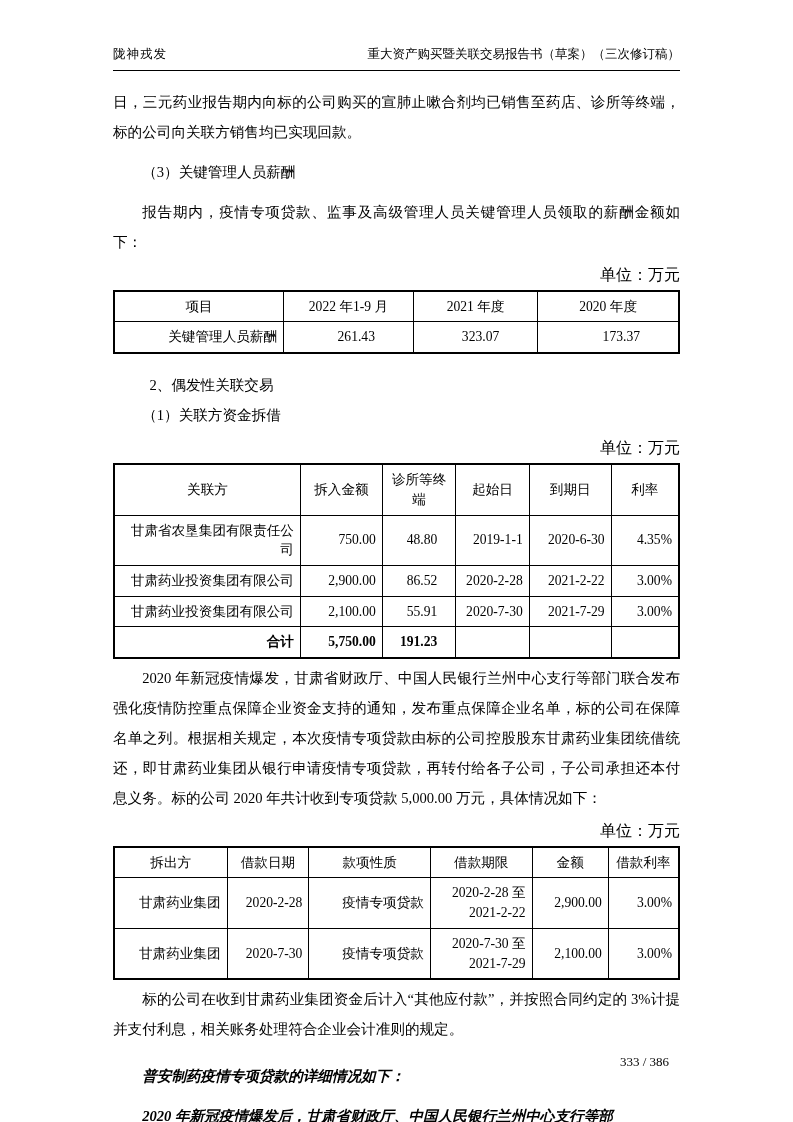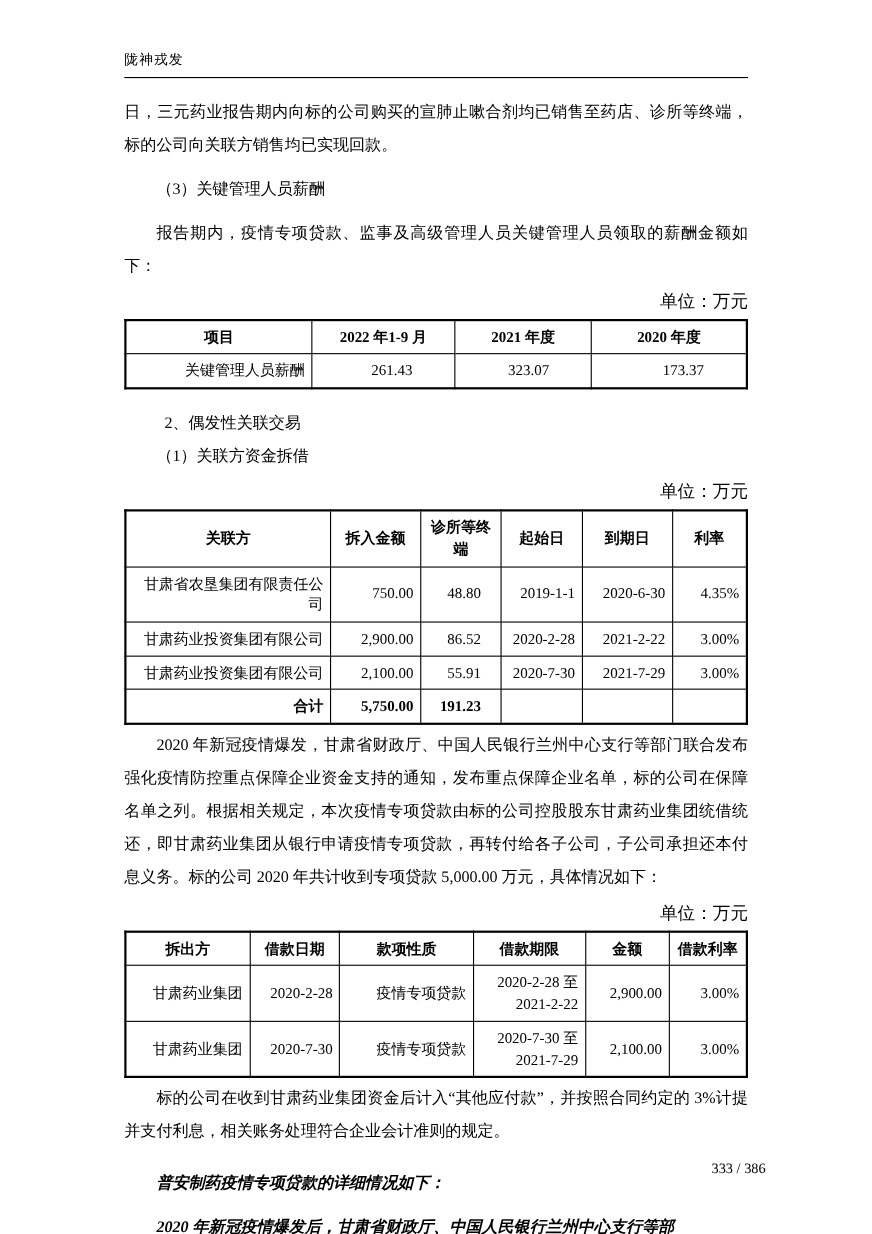--- a/index.html
+++ b/index.html
@@ -37,44 +37,45 @@
     border: 2px solid #000;
     font-size: 13.6px;
     line-height: 1.45;
     margin-top: 2px;
   }
   table.doc-table th, table.doc-table td {
     border: 1px solid #000;
     padding: 5px 6px;
     vertical-align: middle;
   }
-  table.doc-table th { font-weight: bold; text-align: center; }
+  table.doc-table th { font-weight: normal; text-align: center; }
   .al { text-align: right; }
   .ar { text-align: right; }
   .pr-lg { padding-right: 38px !important; }
   .pr-md { padding-right: 18px !important; }
   .pl-md { padding-left: 30px !important; }
   .bold { font-weight: bold; }
   .bi { font-weight: bold; font-style: italic; }
   .pre { white-space: pre-line; }
   .footer {
     position: absolute;
-    right: 97px;
+    right: 124px;
     bottom: 52px;
     font-size: 13px;
     margin-left: 40px;
   }
 </style>
 </head>
 <body>
 
 <div class="page">
 
   <div class="hdr">
     <span class="hl">陇神戎发</span>
+    <span>重大资产购买暨关联交易报告书（草案）（三次修订稿）</span>
   </div>
 
   <div class="content">
 
     <p class="mt-lg">日，三元药业报告期内向标的公司购买的宣肺止嗽合剂均已销售至药店、诊所等终端，标的公司向关联方销售均已实现回款。</p>
 
     <p class="indent mt-md">（3）关键管理人员薪酬</p>
 
     <p class="indent mt-md">报告期内，疫情专项贷款、监事及高级管理人员关键管理人员领取的薪酬金额如下：</p>
 

